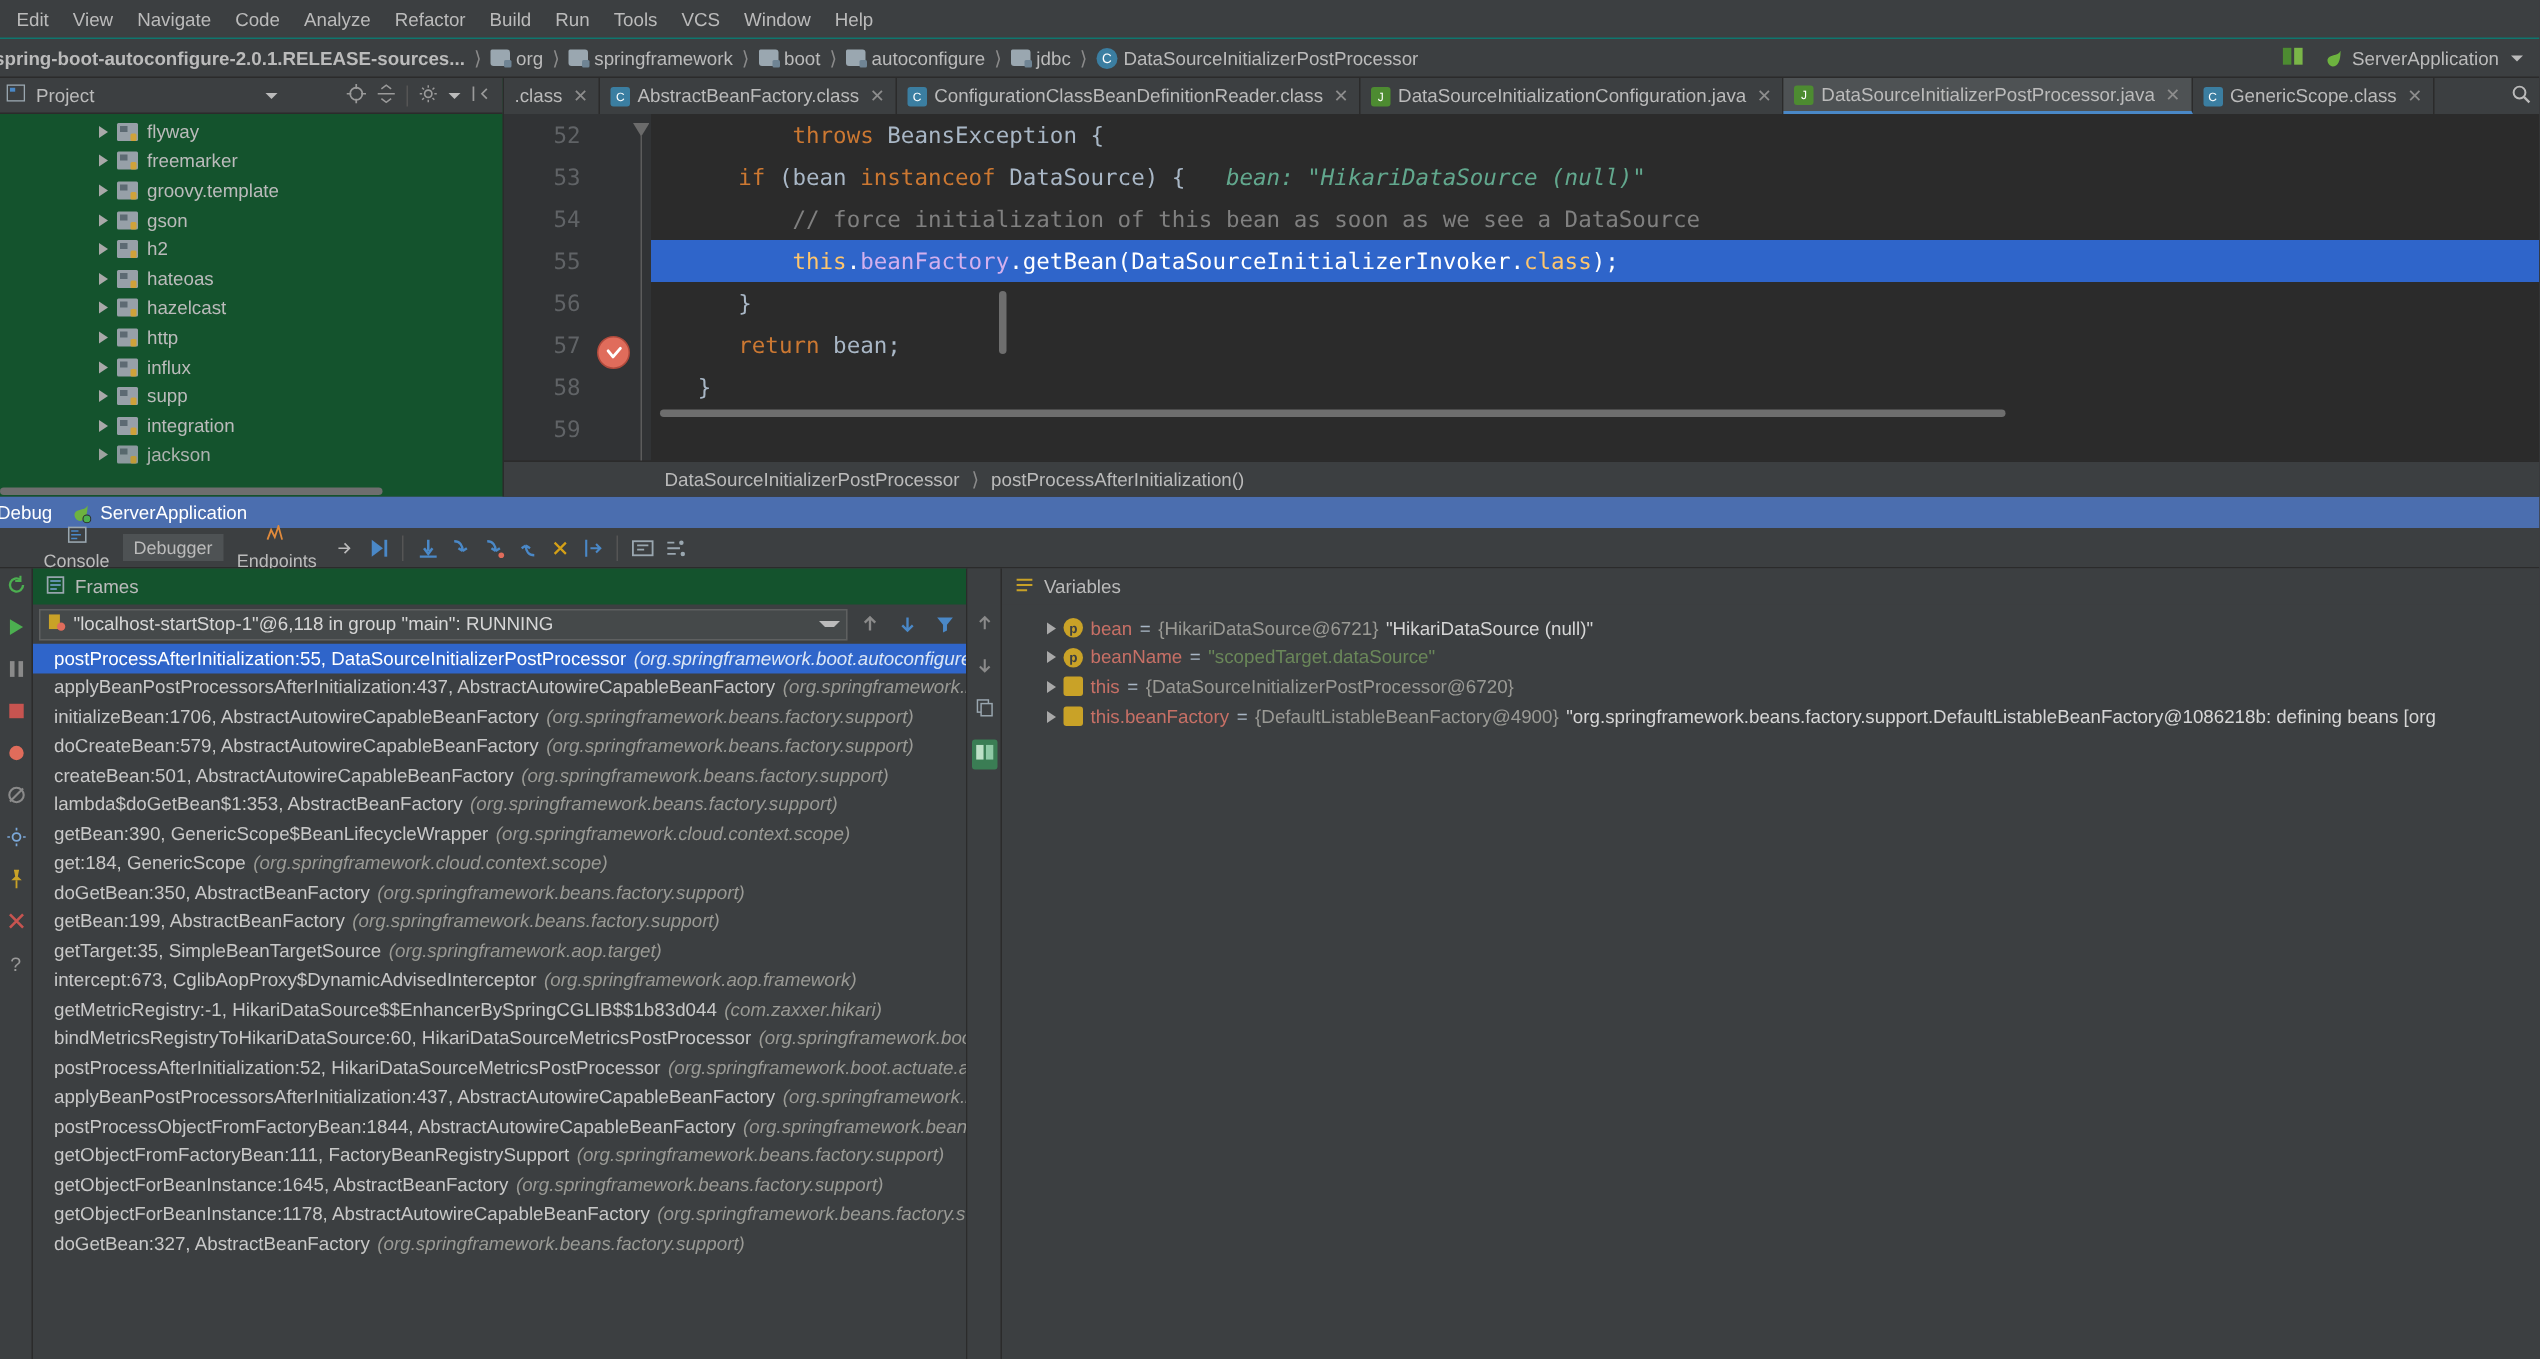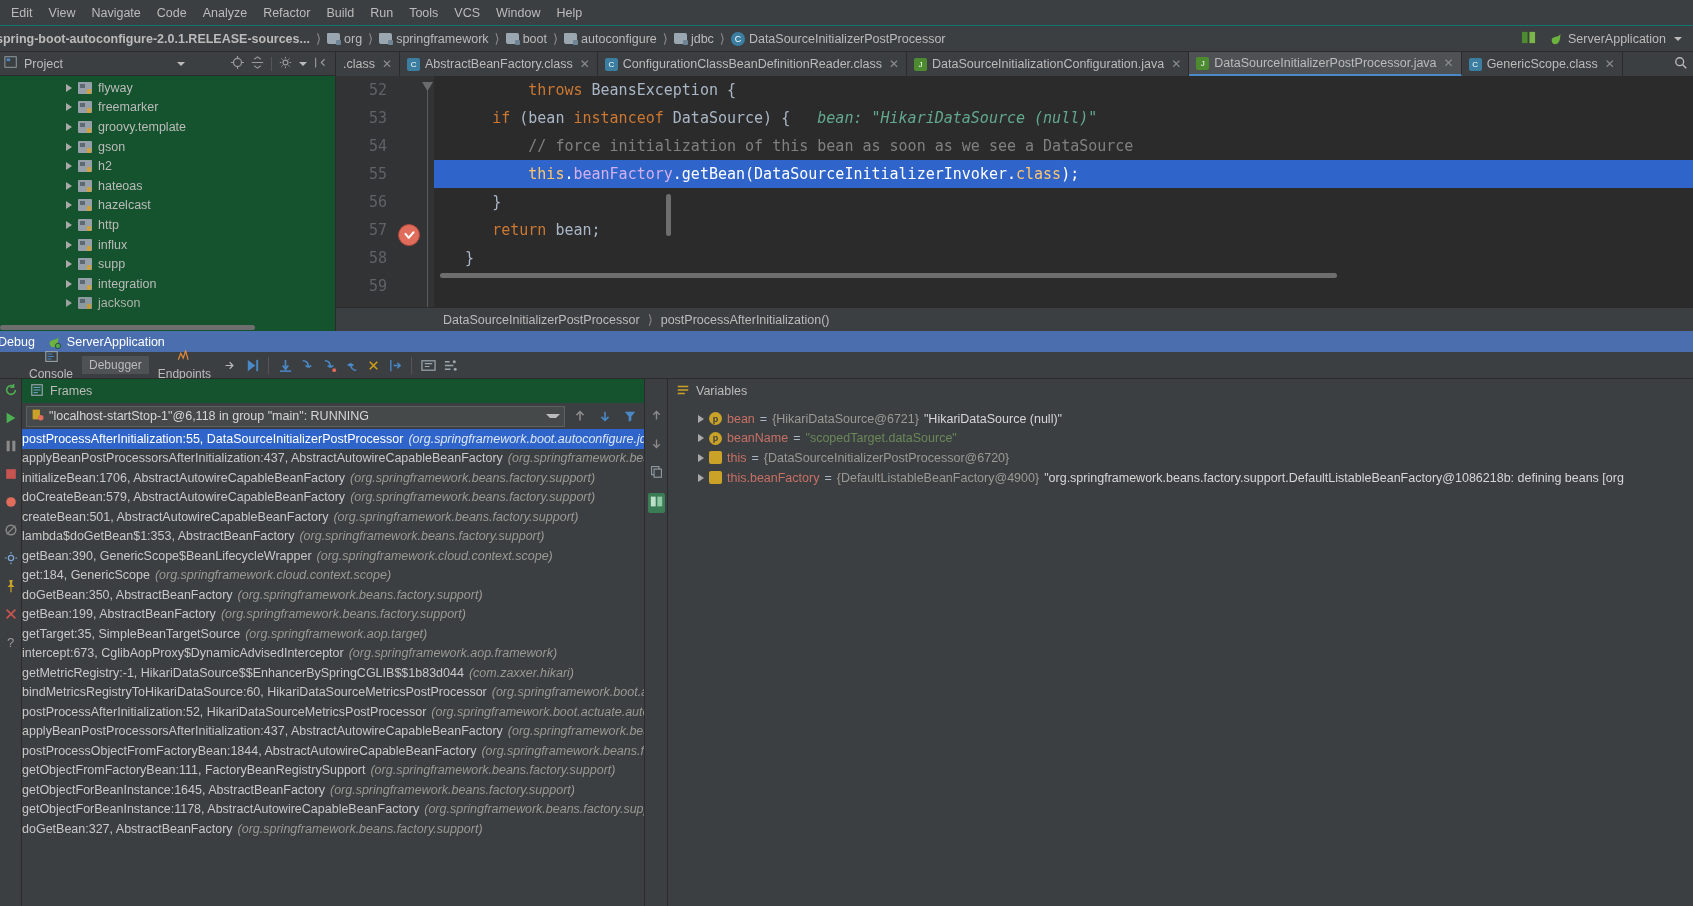--- a/index.html
+++ b/index.html
@@ -140,21 +140,21 @@
   .pane-head { height:24px; display:flex; align-items:center; gap:6px; padding-left:8px; background:#14532d; }
   .thread-row { height:26px; display:flex; align-items:center; gap:5px; padding:0 4px; }
   .thread-combo {
     flex:1; height:21px; background:#45494a; border:1px solid #5e6060; display:flex; align-items:center;
     gap:5px; padding:0 4px; font-size:12.5px; color:#d6d6d6; min-width:0;
   }
   .thread-combo .txt { overflow:hidden; text-overflow:ellipsis; white-space:nowrap; }
   .combo-arrow { margin-left:auto; padding-left:6px; }
   .frames-list { flex:1; overflow:hidden; position:relative; }
   .frow {
-    height:19.5px; display:flex; align-items:center; white-space:nowrap;
+    height:19.5px; display:flex; align-items:center; padding-left:14px; white-space:nowrap;
     font-size:12.5px; color:#c8c8c8; overflow:hidden;text-align:right;
   }
   .frow.sel { background:#2f65ca; color:#ffffff; }
   .frow .pkg { color:#9a9a95; font-style:italic; padding-left:5px; }
   .frow.sel .pkg { color:#dbe6f5; }
 
   .frames-rail {
     width:23px; background:#3c3f41; display:flex; flex-direction:column; align-items:center;
     padding-top:30px; gap:12px; border-right:1px solid #2b2b2b;
   }

